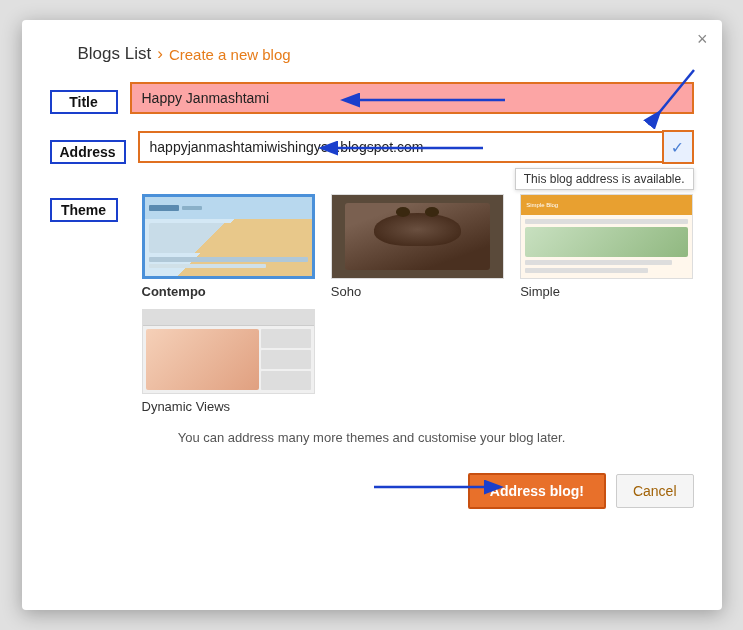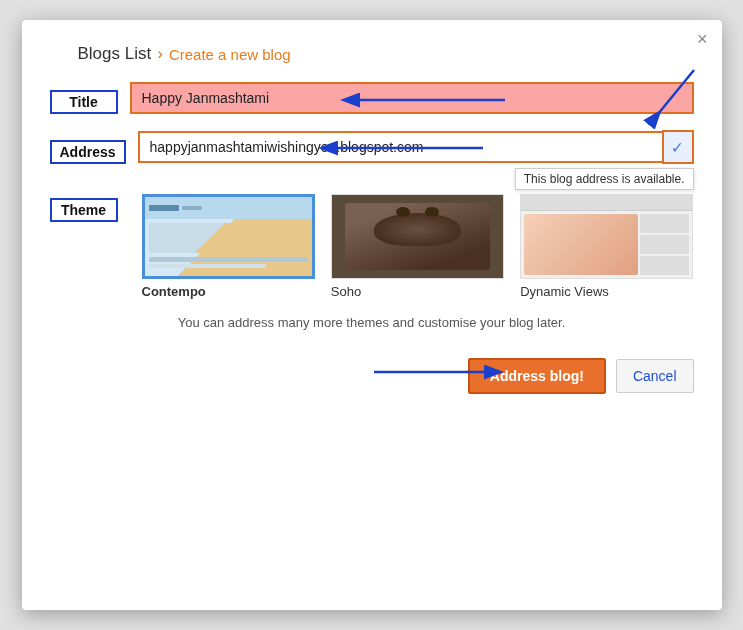--- a/index.html
+++ b/index.html
@@ -347,21 +347,21 @@
       color: #fff;
       border: 2px solid #c85010;
       padding: 8px 20px;
       font-size: 14px;
       cursor: pointer;
       border-radius: 2px;
       font-weight: bold;
     }
     .btn-cancel {
       background: #f5f5f5;
-      color: #1d4ed8;
+      color: #a16207;
       border: 1px solid #ccc;
       padding: 8px 16px;
       font-size: 14px;
       cursor: pointer;
       border-radius: 2px;
     }
   </style>
 </head>
 <body>
 
@@ -453,20 +453,36 @@
                 <div style="position:absolute;top:5%;left:35%;width:10%;height:15%;background:#3a2810;border-radius:50%;"></div>
                 <div style="position:absolute;top:5%;left:55%;width:10%;height:15%;background:#3a2810;border-radius:50%;"></div>
               </div>
             </div>
           </div>
           <span class="theme-name">Soho</span>
         </div>
 
 
 
+        <div class="theme-item">
+          <div class="theme-thumb">
+            <div class="simple-thumb">
+              <div class="simple-header">
+                <span style="font-size:6px;">Simple Blog</span>
+              </div>
+              <div class="simple-body">
+                <div class="simple-row"></div>
+                <div class="simple-img"></div>
+                <div class="simple-row" style="width:90%;"></div>
+                <div class="simple-row" style="width:75%;"></div>
+              </div>
+            </div>
+          </div>
+          <span class="theme-name">Simple</span>
+        </div>
 
         <div class="theme-item">
           <div class="theme-thumb">
             <div class="dynamic-thumb">
               <div class="dynamic-header"></div>
               <div class="dynamic-body">
                 <div class="dynamic-img"></div>
                 <div class="dynamic-side">
                   <div class="dynamic-side-row"></div>
                   <div class="dynamic-side-row"></div>

